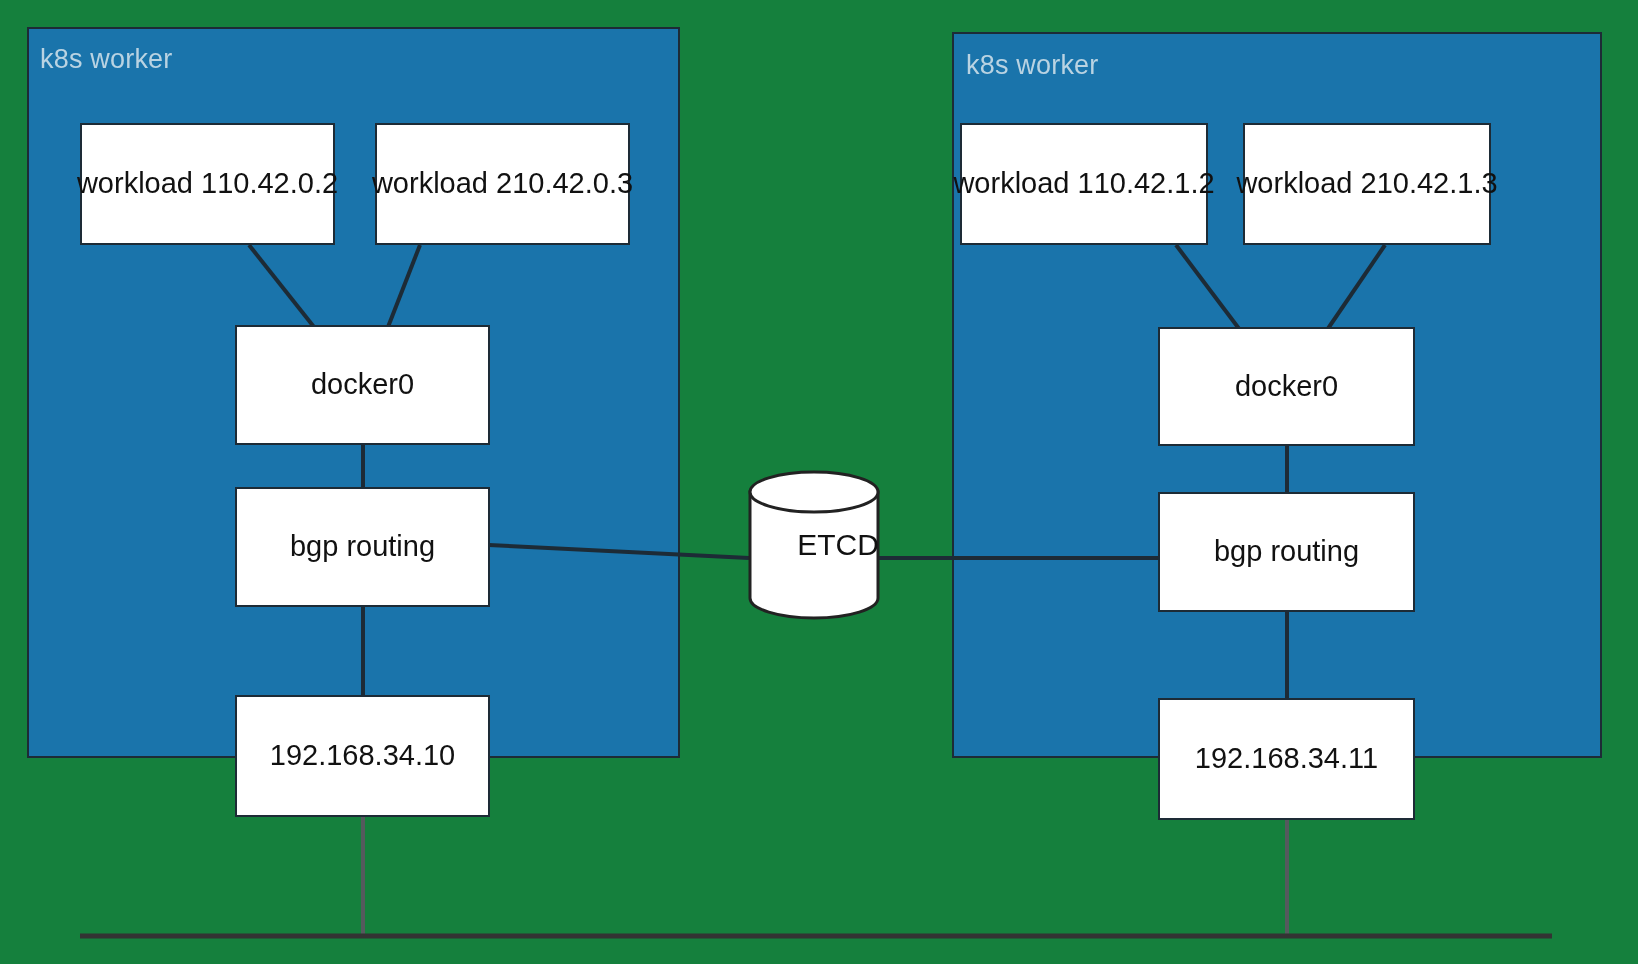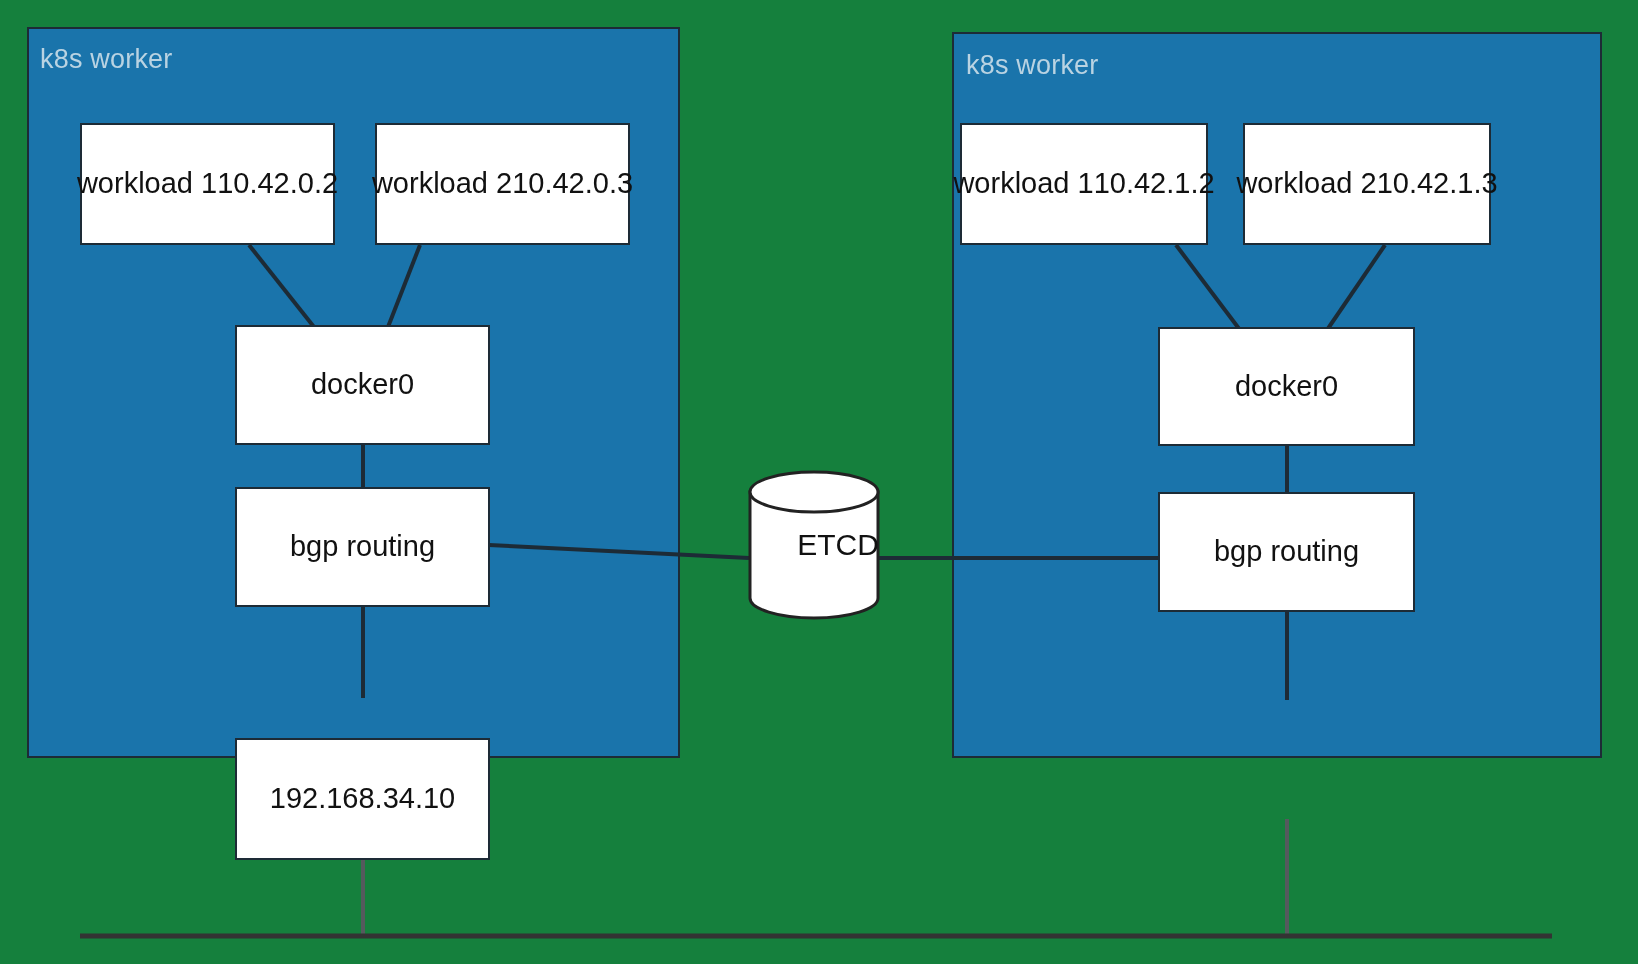--- a/index.html
+++ b/index.html
@@ -122,21 +122,21 @@
   </div>
 
   <div class="node" style="left:235px; top:325px; width:255px; height:120px;">
     <span class="l1">docker0</span>
   </div>
 
   <div class="node" style="left:235px; top:487px; width:255px; height:120px;">
     <span class="l1">bgp routing</span>
   </div>
 
-  <div class="node" style="left:235px; top:695px; width:255px; height:122px;margin-top:43px;">
+  <div class="node" style="left:235px; top:695px; width:255px; height:122px;">
     <span class="l1">192.168.34.10</span>
   </div>
 
   <div class="node" style="left:960px; top:123px; width:248px; height:122px;">
     <span class="l1">workload 1</span>
     <span class="l2">10.42.1.2</span>
   </div>
 
   <div class="node" style="left:1243px; top:123px; width:248px; height:122px;">
     <span class="l1">workload 2</span>
@@ -144,14 +144,17 @@
   </div>
 
   <div class="node" style="left:1158px; top:327px; width:257px; height:119px;">
     <span class="l1">docker0</span>
   </div>
 
   <div class="node" style="left:1158px; top:492px; width:257px; height:120px;">
     <span class="l1">bgp routing</span>
   </div>
 
+  <div class="node" style="left:1158px; top:698px; width:257px; height:122px;">
+    <span class="l1">192.168.34.11</span>
+  </div>
 
 </div>
 
 </body></html>

